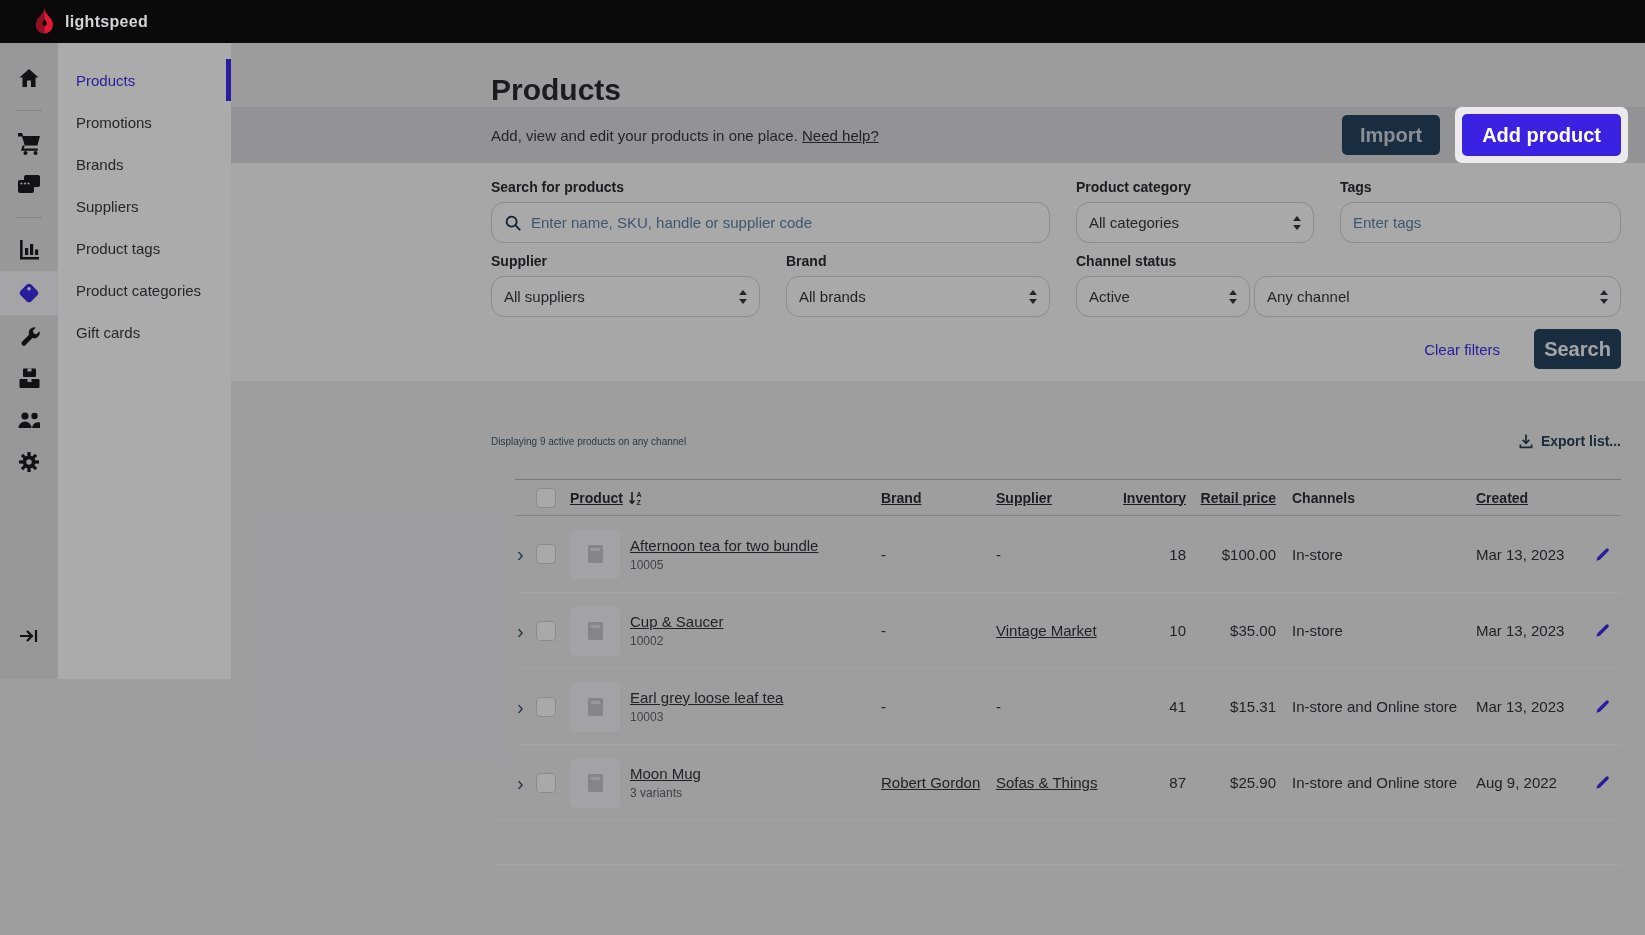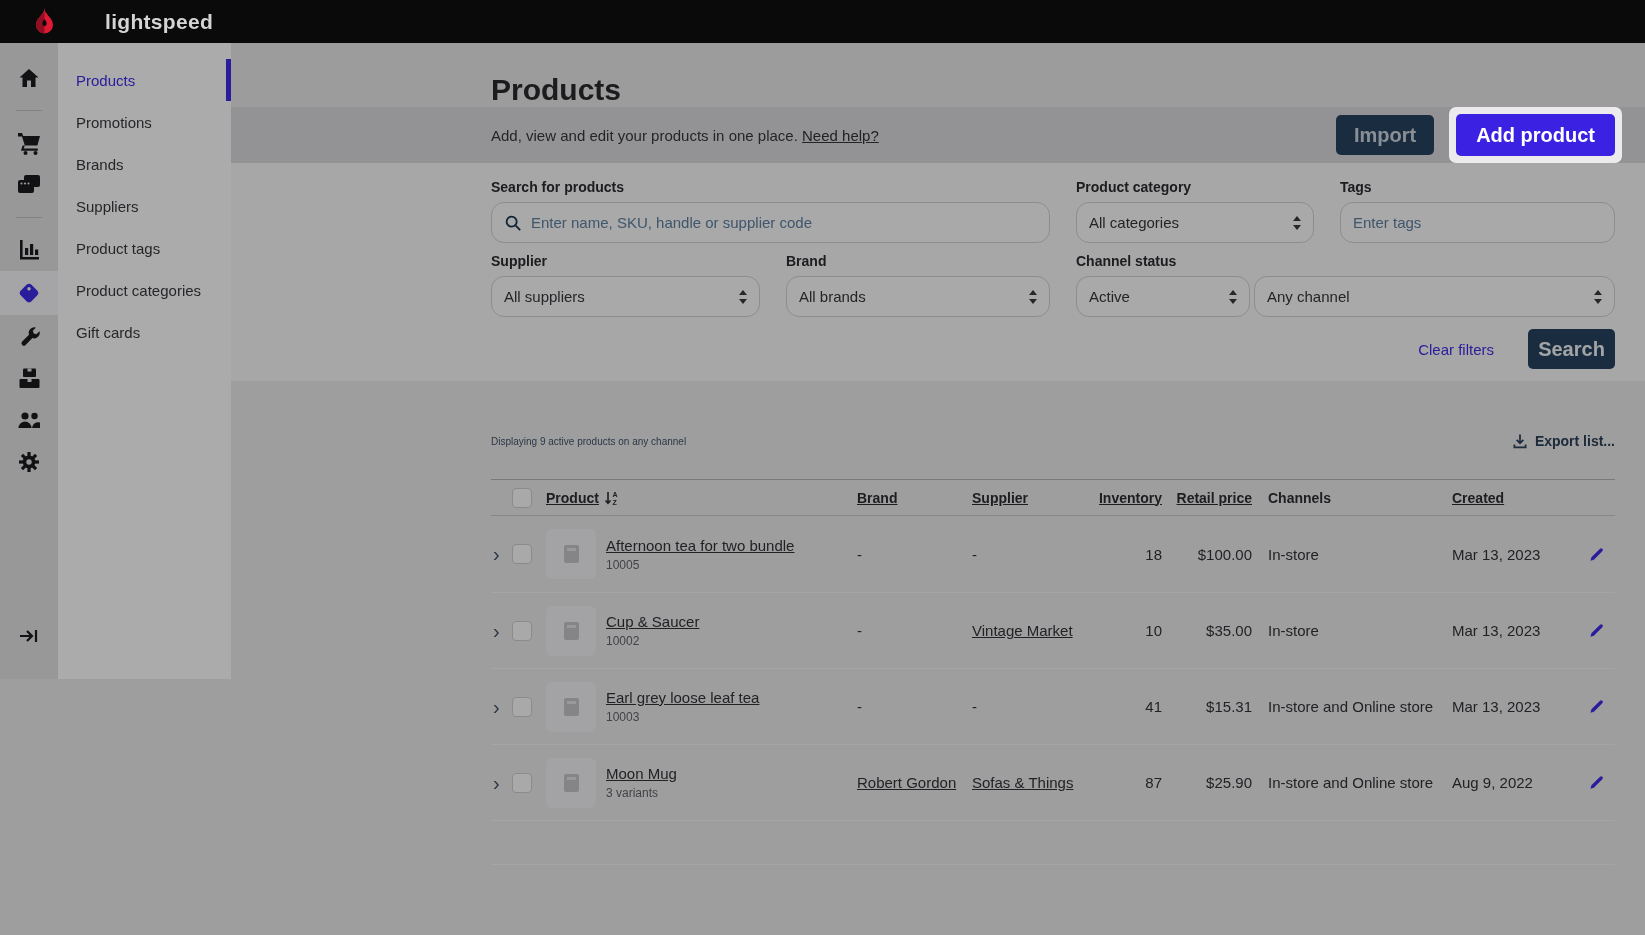--- a/index.html
+++ b/index.html
@@ -2,21 +2,21 @@
 <html><head>
 <meta charset="utf-8">
 <style>
   * { margin:0; padding:0; box-sizing:border-box; }
   html,body { width:1645px; height:935px; overflow:hidden; }
   body { font-family:"Liberation Sans", sans-serif; position:relative; background:#ececee; }
 
   
   .topbar { position:relative; z-index:60; height:43px; background:#0a0a0a; display:flex; align-items:center; padding-left:33px; }
   .logo { display:flex; align-items:center; gap:9px; }
-  .logo-text { color:#d4d4d6; font-size:21px; font-weight:700; letter-spacing:.3px;margin-left:40px; }
+  .logo-text { color:#d4d4d6; font-size:16px; font-weight:700; letter-spacing:.3px; }
 
   
   .app { display:flex; height:636px; }
 
   
   .rail { width:58px; background:#e3e3e5; display:flex; flex-direction:column; align-items:center; padding-top:14px; position:relative; flex:0 0 58px; }
   .rail-btn { width:58px; height:42px; display:flex; align-items:center; justify-content:center; cursor:pointer; }
   .rail-btn.active { background:#f7f7f9; height:44px; }
   .rail-div { width:26px; border-top:1px solid #c2c2c6; margin:11px 0; }
   .rail-bottom { position:absolute; bottom:28px; left:0; width:58px; display:flex; justify-content:center; }
@@ -63,21 +63,21 @@
   .factions { margin-top:12px; display:flex; justify-content:flex-end; align-items:center; gap:34px; }
   .link { color:#3f2ce8; font-size:15px; cursor:pointer; text-decoration:none; }
   .btn-search { height:40px; width:87px; background:#27425f; color:#f2f5f8; }
 
   
   .table-area { flex:1; background:#ececee; padding:52px 30px 0 260px; }
   .summary-row { display:flex; justify-content:space-between; align-items:center; margin-bottom:30px; }
   .summary { font-size:10px; color:#415469; }
   .export { display:flex; align-items:center; gap:7px; font-size:14px; font-weight:700; color:#2d4057; cursor:pointer; }
 
-  .grid-row { display:grid; grid-template-columns:21px 34px 60px 251px 115px 120px 70px 90px 200px 118px 1fr; align-items:center; }
+  .grid-row { display:grid; grid-template-columns:21px 34px 60px 251px 115px 120px 70px 90px 200px 118px 1fr; align-items:center;margin-left:24px; }
   .thead { height:37px; border-top:1px solid #b5b5b8; border-bottom:1px solid #c9c9cc; font-size:14px; font-weight:700; color:#2e2e33; }
   .thead .th { text-decoration:underline; cursor:pointer; }
   .thead .th-product { grid-column:3/5; display:flex; align-items:center; gap:5px; }
   .thead .th-plain { text-decoration:none; cursor:default; }
   .th-num { text-align:right; }
   .th-channels { padding-left:16px; }
 
   .prow { height:76px; font-size:15px; color:#333338; }
   .prow + .prow { border-top:1px solid #f6f6f8; }
   .row-stub { height:45px; border-top:1px solid #f6f6f8; border-bottom:1px solid #f6f6f8; }

